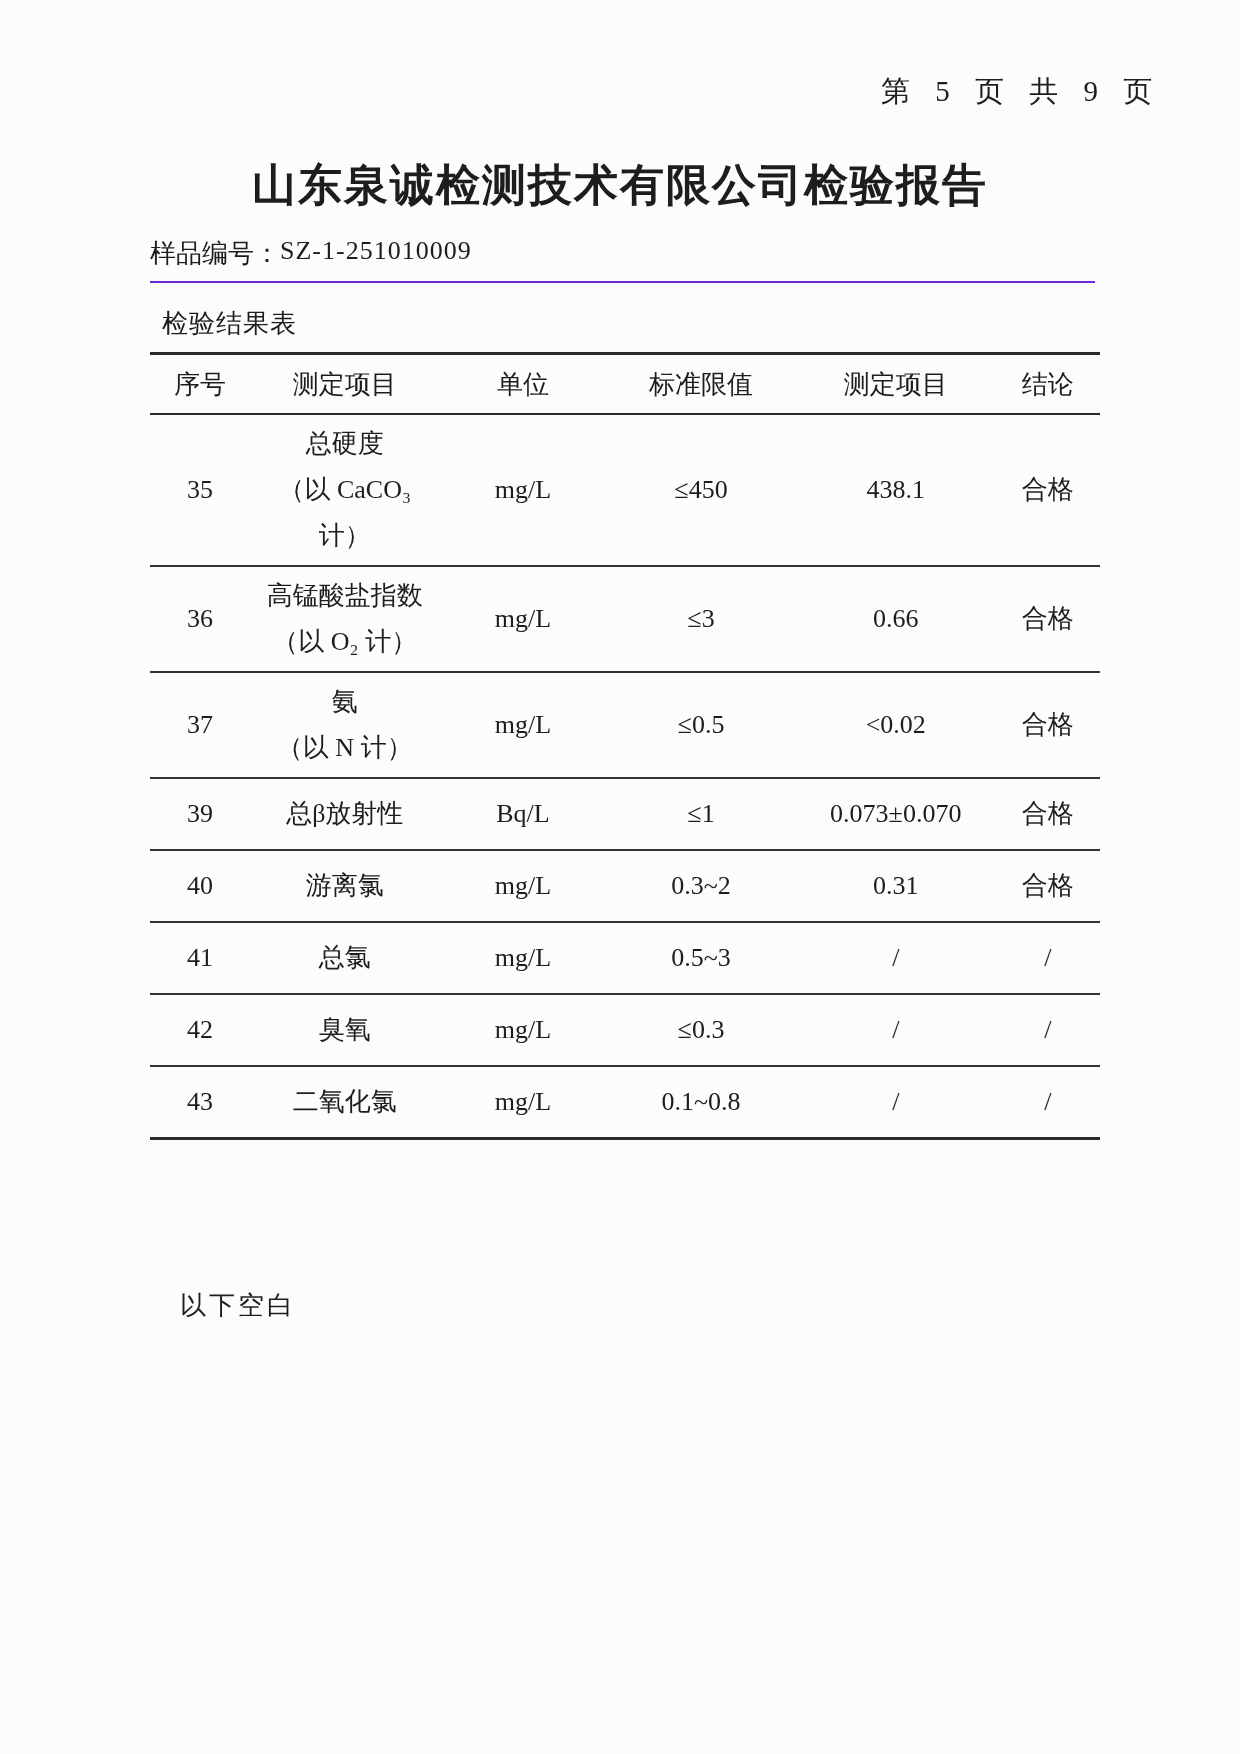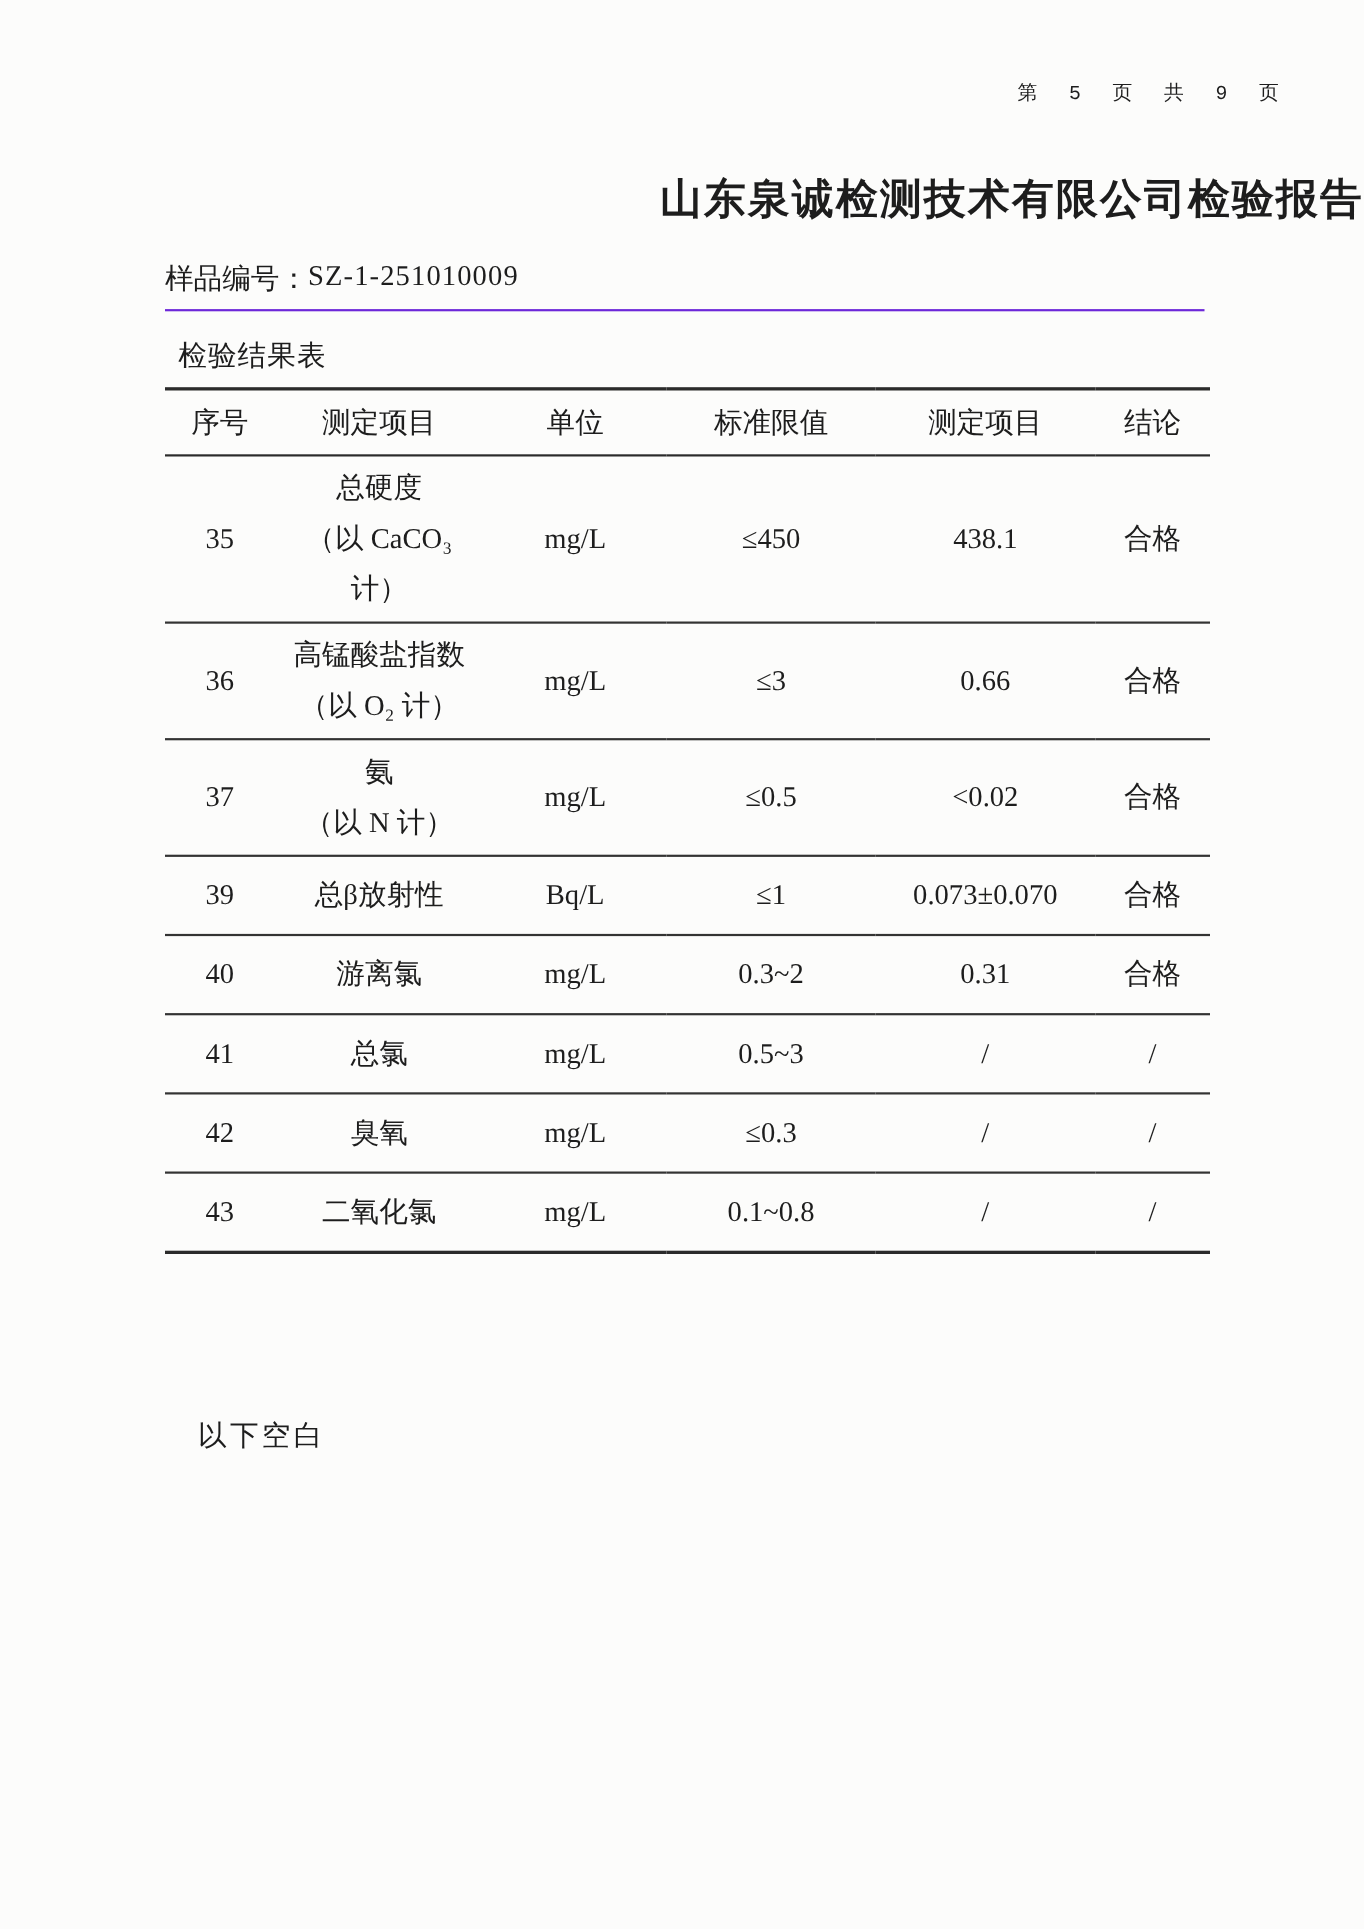--- a/index.html
+++ b/index.html
@@ -6,26 +6,26 @@
   .page{
     position:relative;
     width:1240px;height:1754px;
     margin:0 auto;
     background:#fcfcfb;
     font-family:"Liberation Serif","DejaVu Serif",serif;
     color:#1d1d1d;
     overflow:hidden;
   }
   .page-number{
-    position:absolute;top:72px;left:925px;
-    font-size:18px;letter-spacing:9px;white-space:nowrap;font-family:Liberation Mono, monospace;
+    position:absolute;top:72px;left:881px;
+    font-size:29px;letter-spacing:9px;white-space:nowrap;
   }
   .report-title{
     position:absolute;top:156px;left:0;width:1240px;
-    text-align:right;font-size:38px;font-weight:bold;letter-spacing:2px;
+    text-align:center;font-size:44px;font-weight:bold;letter-spacing:2px;
   }
   .sample-row{
     position:absolute;top:236px;left:150px;width:945px;
     border-bottom:2px solid #6d28d9;
     padding-bottom:10px;
     font-size:26px;display:flex;align-items:flex-start;
   }
   .sample-row .value{letter-spacing:1px;}
   .table-caption{
     position:absolute;top:306px;left:162px;

